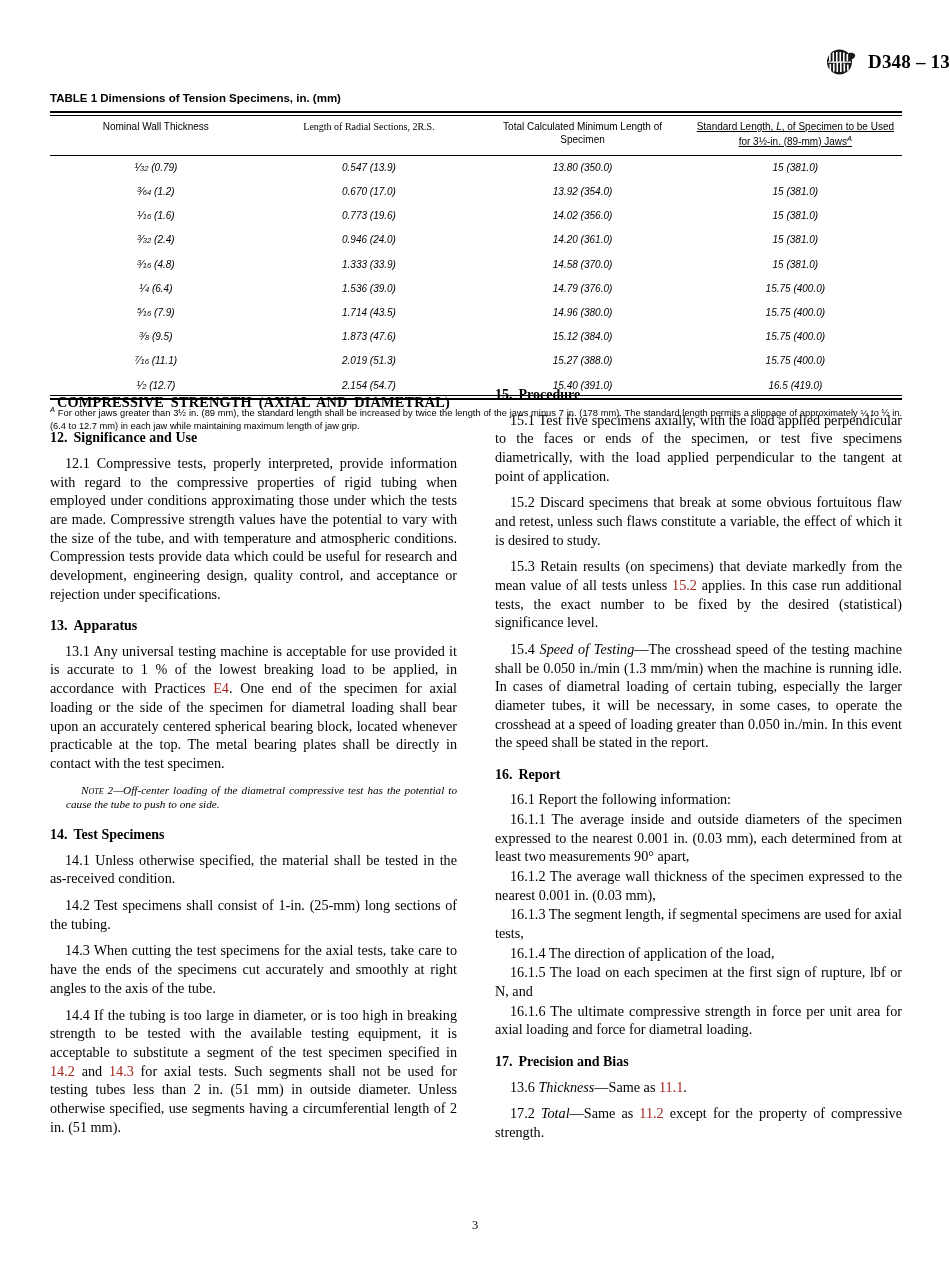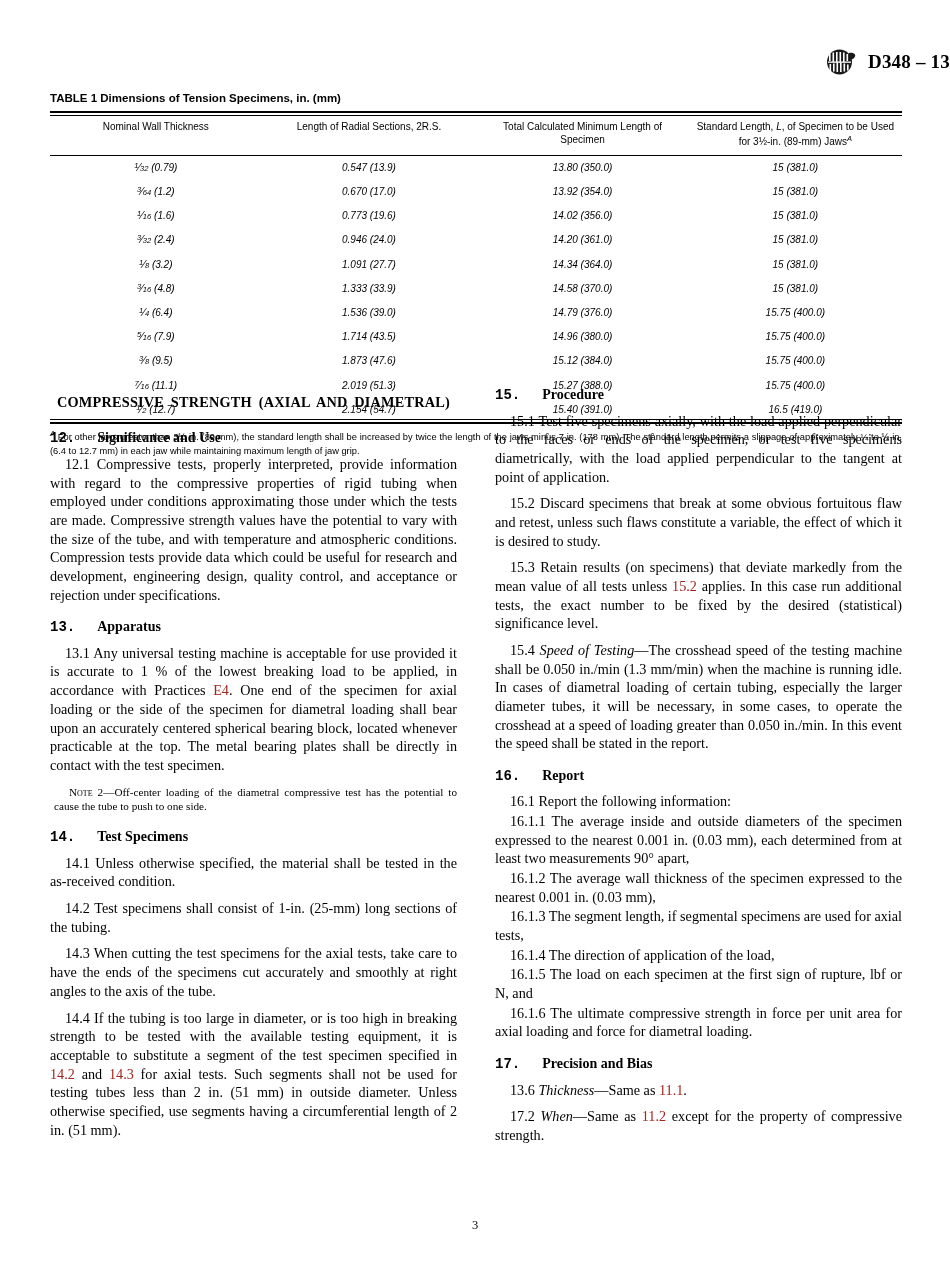--- a/index.html
+++ b/index.html
@@ -96,23 +96,23 @@
   .tbl-bottom-rule {
     border-top: 1px solid #000;
     border-bottom: 2.5px solid #000;
     height: 2px;
     font-size: 0;
     line-height: 0;
     width: 852px;
     margin-top: 0px;
   }
   .th-c1 { width: 212px; }
-  .th-c2 { width: 215px; }
+  .th-c2 { width: 215px; font-family: Liberation Serif, serif; }
   .th-c3 { width: 212px; }
-  .th-c4 { width: 213px; }
+  .th-c4 { width: 213px; text-decoration: underline; }
   .it { font-style: italic; }
   sup.fn {
     font-size: 7.5px;
     font-style: italic;
     vertical-align: super;
   }
   .table-footnote {
     margin-top: 5px;
     font-family: "Liberation Sans", sans-serif;
     font-size: 9.3px;
@@ -152,37 +152,38 @@
     margin: 6px 0 16px 0;
     letter-spacing: 0.2px;
     word-spacing: 3px;
   }
   h3.sect {
     font-size: 14px;
     font-weight: bold;
     margin: 14px 0 7px 0;
     line-height: 1.25;
   }
-  h3.sect .num { margin-right: 22px; font-family: Liberation Mono, monospace; }
+  h3.sect .num { margin-right: 6px; }
   p.para {
     font-size: 14.2px;
     line-height: 1.315;
     margin: 0 0 8px 0;
     text-align: justify;
     text-indent: 15px;
     -webkit-hyphens: none;
     hyphens: none;
   }
   p.tight { margin-bottom: 1px; }
   p.note {
     font-size: 11.2px;
     line-height: 1.33;
-    margin: 10px 0 10px 4px;
+    margin: 10px 0 10px 16px;
     text-align: justify;
     text-indent: 15px;
+    font-style: italic;
   }
   .smallcaps {
     font-variant: small-caps;
     font-size: 11.2px;
   }
   .xref {
     color: #a3241c;
   }
   .emph { font-style: italic; }
 
@@ -261,26 +262,20 @@
           <td>14.02 (356.0)</td>
           <td>15 (381.0)</td>
         </tr>
         <tr>
           <td><span class="frac"><sup>3</sup><span class="slash">⁄</span><sub>32</sub></span> <span>(2.4)</span></td>
           <td>0.946 (24.0)</td>
           <td>14.20 (361.0)</td>
           <td>15 (381.0)</td>
         </tr>
         <tr>
-          <td><span class="frac"><sup>1</sup><span class="slash">⁄</span><sub>8</sub></span> <span>(3.2)</span></td>
-          <td>1.091 (27.7)</td>
-          <td>14.34 (364.0)</td>
-          <td>15 (381.0)</td>
-        </tr>
-        <tr>
           <td><span class="frac"><sup>3</sup><span class="slash">⁄</span><sub>16</sub></span> <span>(4.8)</span></td>
           <td>1.333 (33.9)</td>
           <td>14.58 (370.0)</td>
           <td>15 (381.0)</td>
         </tr>
         <tr>
           <td><span class="frac"><sup>1</sup><span class="slash">⁄</span><sub>4</sub></span> <span>(6.4)</span></td>
           <td>1.536 (39.0)</td>
           <td>14.79 (376.0)</td>
           <td>15.75 (400.0)</td>
@@ -369,20 +364,20 @@
       <p class="para tight"><span>16.1.4</span> <span>The direction of application of the load,</span></p>
 
       <p class="para tight"><span>16.1.5</span> <span>The load on each specimen at the first sign of rupture, lbf or N, and</span></p>
 
       <p class="para"><span>16.1.6</span> <span>The ultimate compressive strength in force per unit area for axial loading and force for diametral loading.</span></p>
 
       <h3 class="sect"><span class="num">17.</span><span>Precision and Bias</span></h3>
 
       <p class="para"><span>13.6</span> <span class="emph">Thickness</span><span>—Same as </span><span class="xref">11.1</span><span>.</span></p>
 
-      <p class="para"><span>17.2</span> <span class="emph">When</span><span>—Same as </span><span class="xref">11.2</span><span> except for the property of compressive strength.</span></p>
+      <p class="para"><span>17.2</span> <span class="emph">Total</span><span>—Same as </span><span class="xref">11.2</span><span> except for the property of compressive strength.</span></p>
 
     </div>
   </div>
 
   <div class="page-number">3</div>
 
 </div>
 
 </body></html>

